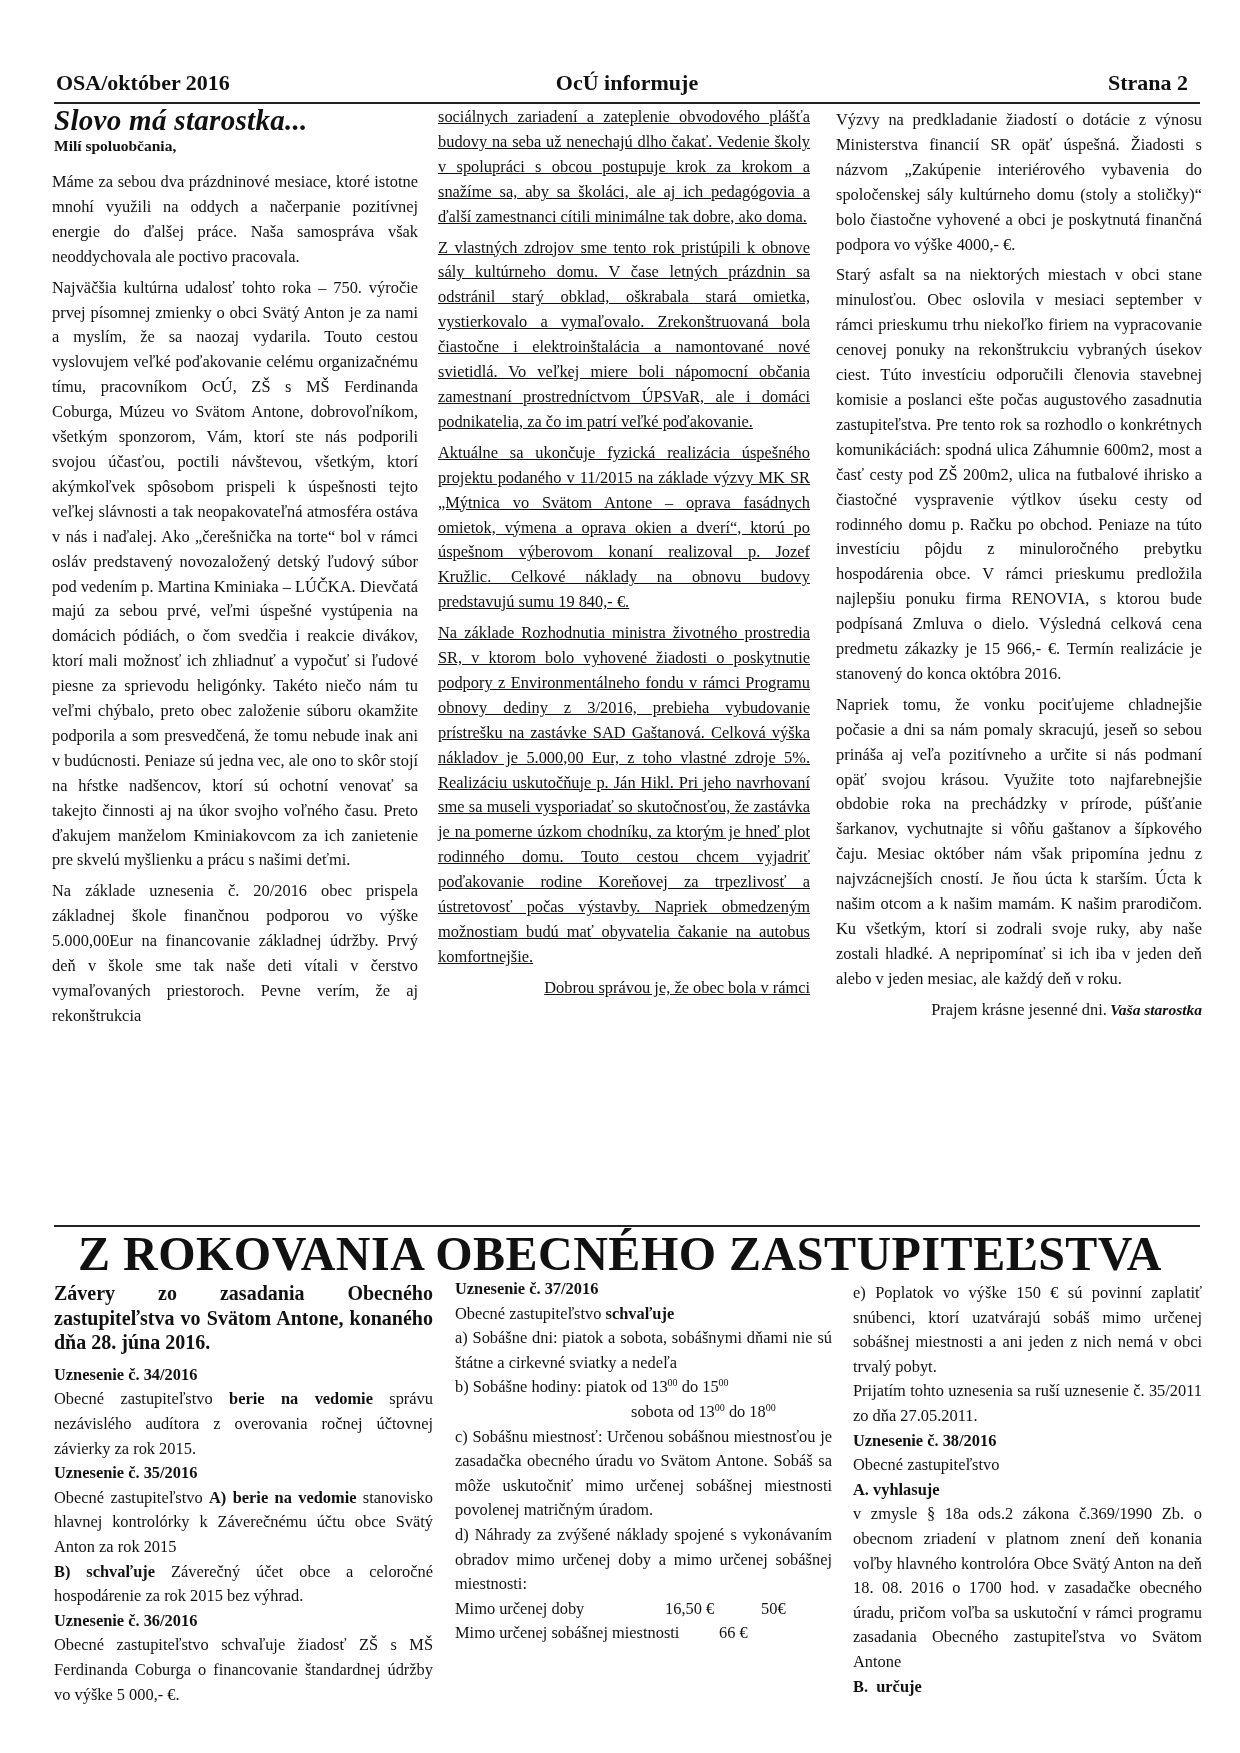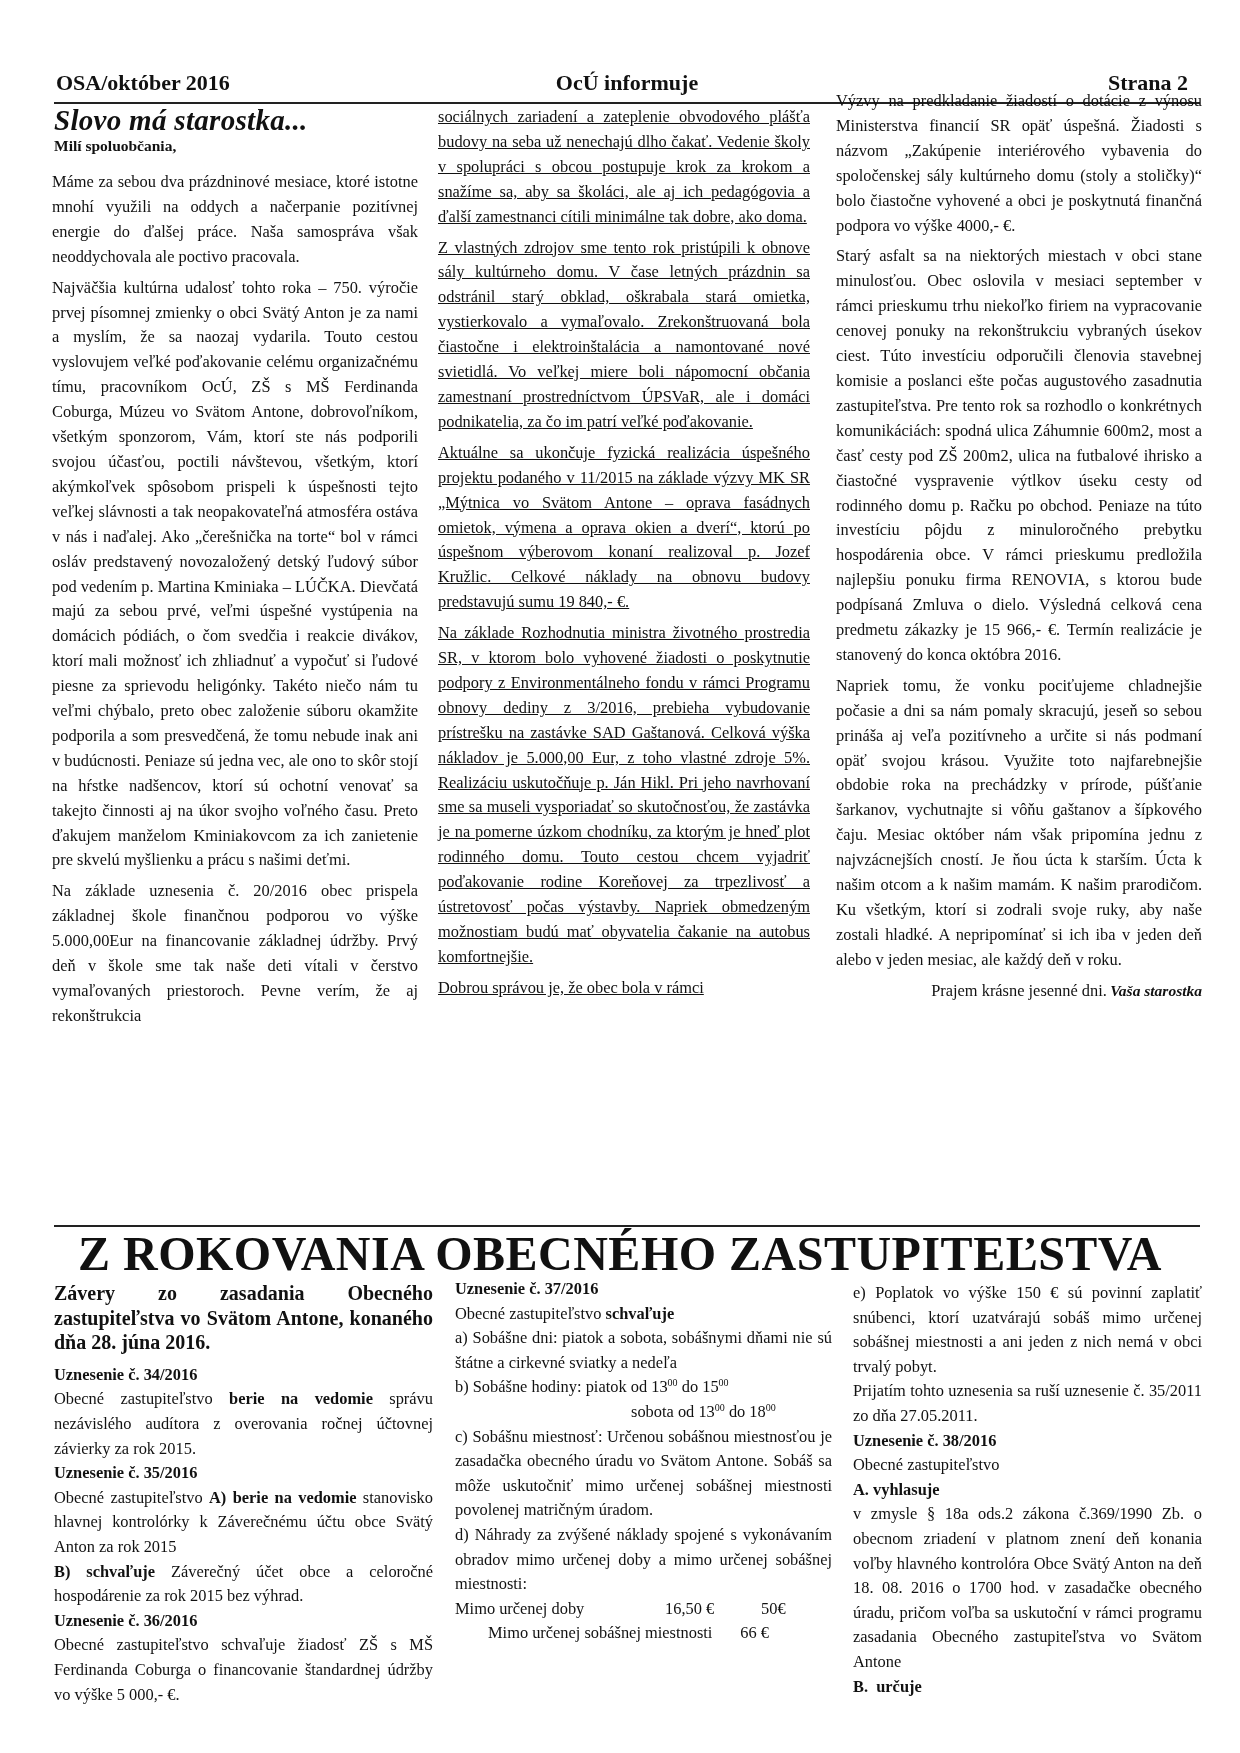--- a/index.html
+++ b/index.html
@@ -9,21 +9,21 @@
                  border-bottom: 2px solid #222; }
   .hdr { position: absolute; top: 2px; font-weight: bold; font-size: 22px; line-height: 26px; }
   .hdr-left { left: 2px; }
   .hdr-center { left: 0; width: 100%; text-align: center; }
   .hdr-right { right: 12px; }
 
   .col { position: absolute; font-size: 16.4px; line-height: 24.9px; text-align: justify; }
   .col p { margin: 0 0 6px 0; }
   .c1 { left: 52px; top: 104px; width: 366px; }
   .c2 { left: 438px; top: 105px; width: 372px; text-decoration: underline; }
-  .c3 { left: 836px; top: 89px; width: 366px; }
+  .c3 { left: 836px; top: 108px; width: 366px; }
 
   .article-title { font-style: italic; font-weight: bold; font-size: 29px; line-height: 32px; margin: 0 0 0 2px; letter-spacing: 0.3px; }
   .greeting { font-weight: bold; font-size: 15.5px; line-height: 20px; margin: 0 0 14px 2px !important; }
   .signoff { position: relative; }
   .signature { position: absolute; right: 0; font-style: italic; font-weight: bold; font-size: 15.5px; }
 
   .section-rule { position: absolute; left: 54px; top: 1225px; width: 1146px; height: 0; border-top: 2px solid #222; }
   .section-title { position: absolute; left: 0; top: 1232px; width: 1240px; text-align: center;
                    font-weight: bold; font-size: 48px; line-height: 44px; letter-spacing: 0.5px; }
 
@@ -33,21 +33,21 @@
   .b3 { left: 853px; top: 1281px; width: 349px; }
   .b p { margin: 0; }
   .bold { font-weight: bold; }
   .lead { font-weight: bold; font-size: 20px; margin-bottom: 8px !important; }
   sup { font-size: 10px; vertical-align: 6px; line-height: 0; }
   .indent { padding-left: 176px; }
   .fee-row { display: flex; }
   .fee-label { width: 210px; }
   .fee-val1 { width: 96px; }
   .fee-val2 { }
-  .fee-row2 .fee-label { width: 264px; margin-left: 33px; }
+  .fee-row2 .fee-label { width: 264px; }
 </style>
 </head>
 <body>
 
 <div class="page-header">
   <span class="hdr hdr-center">OcÚ informuje</span>
   <span class="hdr hdr-left">OSA/október 2016</span>
   <span class="hdr hdr-right">Strana 2</span>
 </div>
 
@@ -57,21 +57,21 @@
   <p>Máme za sebou dva prázdninové mesiace, ktoré istotne mnohí využili na oddych a načerpanie pozitívnej energie do ďalšej práce. Naša samospráva však neoddychovala ale poctivo pracovala.</p>
   <p>Najväčšia kultúrna udalosť tohto roka – 750. výročie prvej písomnej zmienky o obci Svätý Anton je za nami a myslím, že sa naozaj vydarila. Touto cestou vyslovujem veľké poďakovanie celému organizačnému tímu, pracovníkom OcÚ, ZŠ s MŠ Ferdinanda Coburga, Múzeu vo Svätom Antone, dobrovoľníkom, všetkým sponzorom, Vám, ktorí ste nás podporili svojou účasťou, poctili návštevou, všetkým, ktorí akýmkoľvek spôsobom prispeli k úspešnosti tejto veľkej slávnosti a tak neopakovateľná atmosféra ostáva v nás i naďalej. Ako „čerešnička na torte“ bol v rámci osláv predstavený novozaložený detský ľudový súbor pod vedením p. Martina Kminiaka – LÚČKA. Dievčatá majú za sebou prvé, veľmi úspešné vystúpenia na domácich pódiách, o čom svedčia i reakcie divákov, ktorí mali možnosť ich zhliadnuť a vypočuť si ľudové piesne za sprievodu heligónky. Takéto niečo nám tu veľmi chýbalo, preto obec založenie súboru okamžite podporila a som presvedčená, že tomu nebude inak ani v budúcnosti. Peniaze sú jedna vec, ale ono to skôr stojí na hŕstke nadšencov, ktorí sú ochotní venovať sa takejto činnosti aj na úkor svojho voľného času. Preto ďakujem manželom Kminiakovcom za ich zanietenie pre skvelú myšlienku a prácu s našimi deťmi.</p>
   <p>Na základe uznesenia č. 20/2016 obec prispela základnej škole finančnou podporou vo výške 5.000,00Eur na financovanie základnej údržby. Prvý deň v škole sme tak naše deti vítali v čerstvo vymaľovaných priestoroch. Pevne verím, že aj rekonštrukcia</p>
 </div>
 
 <div class="col c2">
   <p>sociálnych zariadení a zateplenie obvodového plášťa budovy na seba už nenechajú dlho čakať. Vedenie školy v spolupráci s obcou postupuje krok za krokom a snažíme sa, aby sa školáci, ale aj ich pedagógovia a ďalší zamestnanci cítili minimálne tak dobre, ako doma.</p>
   <p>Z vlastných zdrojov sme tento rok pristúpili k obnove sály kultúrneho domu. V čase letných prázdnin sa odstránil starý obklad, oškrabala stará omietka, vystierkovalo a vymaľovalo. Zrekonštruovaná bola čiastočne i elektroinštalácia a namontované nové svietidlá. Vo veľkej miere boli nápomocní občania zamestnaní prostredníctvom ÚPSVaR, ale i domáci podnikatelia, za čo im patrí veľké poďakovanie.</p>
   <p>Aktuálne sa ukončuje fyzická realizácia úspešného projektu podaného v 11/2015 na základe výzvy MK SR „Mýtnica vo Svätom Antone – oprava fasádnych omietok, výmena a oprava okien a dverí“, ktorú po úspešnom výberovom konaní realizoval p. Jozef Kružlic. Celkové náklady na obnovu budovy predstavujú sumu 19 840,- €.</p>
   <p>Na základe Rozhodnutia ministra životného prostredia SR, v ktorom bolo vyhovené žiadosti o poskytnutie podpory z Environmentálneho fondu v rámci Programu obnovy dediny z 3/2016, prebieha vybudovanie prístrešku na zastávke SAD Gaštanová. Celková výška nákladov je 5.000,00 Eur, z toho vlastné zdroje 5%. Realizáciu uskutočňuje p. Ján Hikl. Pri jeho navrhovaní sme sa museli vysporiadať so skutočnosťou, že zastávka je na pomerne úzkom chodníku, za ktorým je hneď plot rodinného domu. Touto cestou chcem vyjadriť poďakovanie rodine Koreňovej za trpezlivosť a ústretovosť počas výstavby. Napriek obmedzeným možnostiam budú mať obyvatelia čakanie na autobus komfortnejšie.</p>
-  <p style="text-align:left">Dobrou správou je, že obec bola v rámci</p>
+  <p style="text-align:right">Dobrou správou je, že obec bola v rámci</p>
 </div>
 
 <div class="col c3">
   <p>Výzvy na predkladanie žiadostí o dotácie z výnosu Ministerstva financií SR opäť úspešná. Žiadosti s názvom „Zakúpenie interiérového vybavenia do spoločenskej sály kultúrneho domu (stoly a stoličky)“ bolo čiastočne vyhovené a obci je poskytnutá finančná podpora vo výške 4000,- €.</p>
   <p>Starý asfalt sa na niektorých miestach v obci stane minulosťou. Obec oslovila v mesiaci september v rámci prieskumu trhu niekoľko firiem na vypracovanie cenovej ponuky na rekonštrukciu vybraných úsekov ciest. Túto investíciu odporučili členovia stavebnej komisie a poslanci ešte počas augustového zasadnutia zastupiteľstva. Pre tento rok sa rozhodlo o konkrétnych komunikáciách: spodná ulica Záhumnie 600m2, most a časť cesty pod ZŠ 200m2, ulica na futbalové ihrisko a čiastočné vyspravenie výtlkov úseku cesty od rodinného domu p. Račku po obchod. Peniaze na túto investíciu pôjdu z minuloročného prebytku hospodárenia obce. V rámci prieskumu predložila najlepšiu ponuku firma RENOVIA, s ktorou bude podpísaná Zmluva o dielo. Výsledná celková cena predmetu zákazky je 15 966,- €. Termín realizácie je stanovený do konca októbra 2016.</p>
   <p>Napriek tomu, že vonku pociťujeme chladnejšie počasie a dni sa nám pomaly skracujú, jeseň so sebou prináša aj veľa pozitívneho a určite si nás podmaní opäť svojou krásou. Využite toto najfarebnejšie obdobie roka na prechádzky v prírode, púšťanie šarkanov, vychutnajte si vôňu gaštanov a šípkového čaju. Mesiac október nám však pripomína jednu z najvzácnejších cností. Je ňou úcta k starším. Úcta k našim otcom a k našim mamám. K našim prarodičom. Ku všetkým, ktorí si zodrali svoje ruky, aby naše zostali hladké. A nepripomínať si ich iba v jeden deň alebo v jeden mesiac, ale každý deň v roku.</p>
   <p class="signoff" style="text-align:center">
     <span>Prajem krásne jesenné dni.</span>
     <span class="signature">Vaša starostka</span>
   </p>

